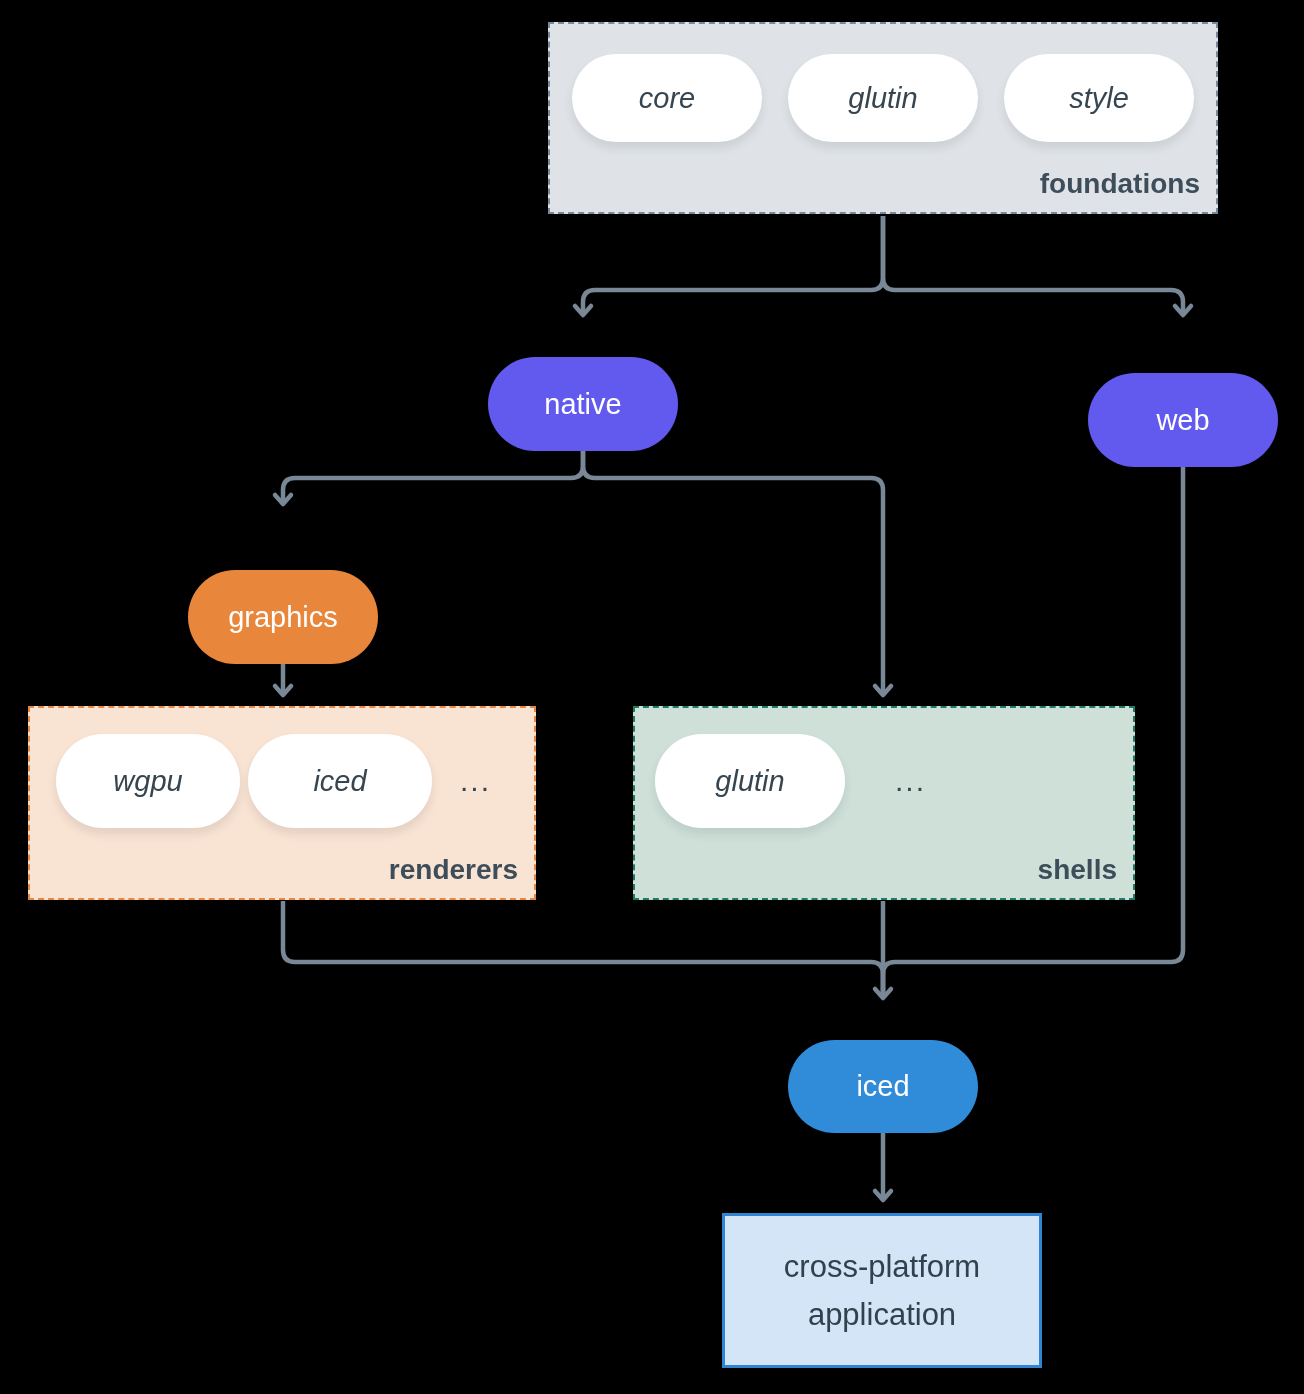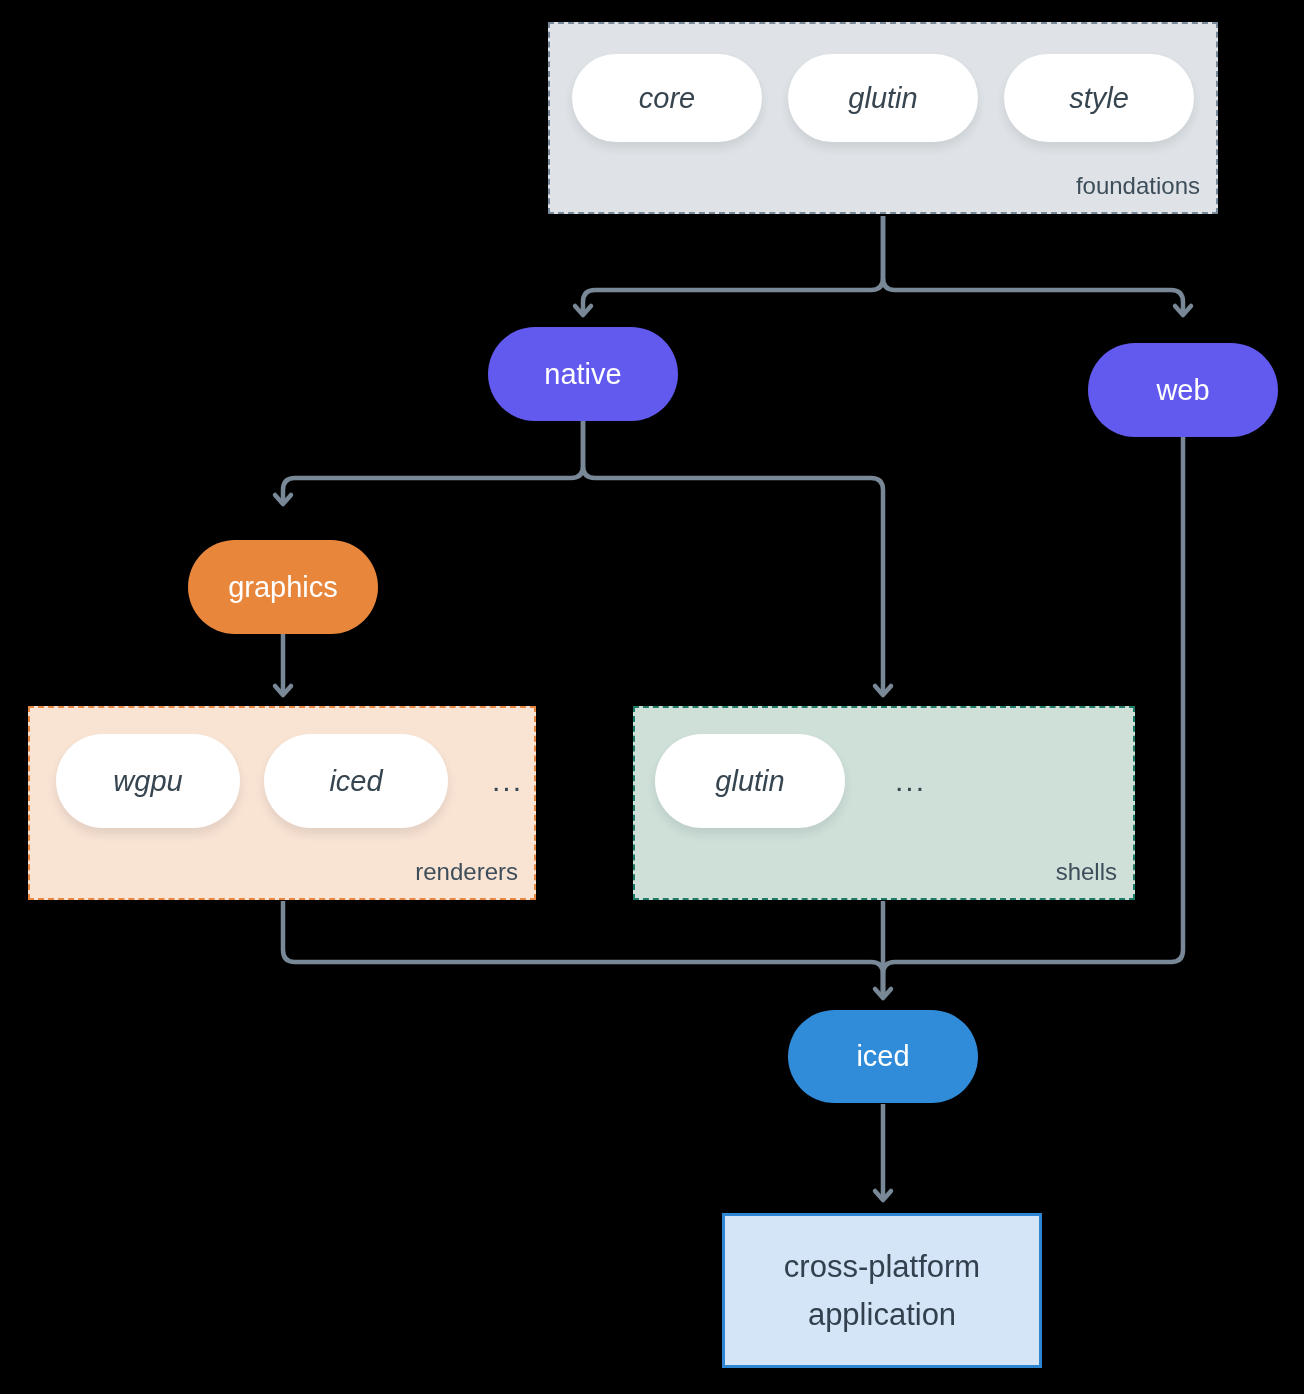--- a/index.html
+++ b/index.html
@@ -20,35 +20,35 @@
 
   .pill {
     display:flex; align-items:center; justify-content:center;
     border-radius:60px; font-size:29px; font-weight:400; box-sizing:border-box;
   }
   .group .pill {
     background:#ffffff; color:var(--pill-text);
     box-shadow:0 6px 10px rgba(25,35,45,0.10);
     font-style:italic;
   }
-  .node { position:absolute; color:#ffffff; z-index:2; }
+  .node { position:absolute; color:#ffffff; z-index:2;margin-top:30px; }
 
   .group { position:absolute; box-sizing:border-box; z-index:2; }
   .group .row { display:flex; }
-  .group-label { position:absolute; right:16px; bottom:12px; font-size:24px; color:var(--group-label); }
+  .group-label { position:absolute; right:16px; bottom:12px; font-size:28px; color:var(--group-label);font-weight:bold; }
   .ellipsis { font-size:30px; color:var(--pill-text); display:flex; align-items:center; letter-spacing:2px; }
 
   #g-foundations { left:548px; top:22px; width:670px; height:192px;
     background:var(--foundations-bg); border:2px dashed var(--foundations-border); }
   #g-foundations .row { padding:30px 0 0 22px; gap:26px; }
   #g-foundations .pill { width:190px; height:88px; }
 
   #g-renderers { left:28px; top:706px; width:508px; height:194px;
     background:var(--renderers-bg); border:2px dashed var(--renderers-border); }
-  #g-renderers .row { padding:26px 0 0 26px; gap:24px;align-items:center; }
+  #g-renderers .row { padding:26px 0 0 26px; gap:8px;align-items:center; }
   #g-renderers .pill { width:184px; height:94px; }
   #g-renderers .ellipsis { height:94px; margin-left:20px; }
 
   #g-shells { left:633px; top:706px; width:502px; height:194px;
     background:var(--shells-bg); border:2px dashed var(--shells-border); }
   #g-shells .row { padding:26px 0 0 20px; gap:28px; }
   #g-shells .pill { width:190px; height:94px; }
   #g-shells .ellipsis { height:94px; margin-left:22px; }
 
   #n-native   { left:488px;  top:327px;  width:190px; height:94px; background:var(--purple); }

